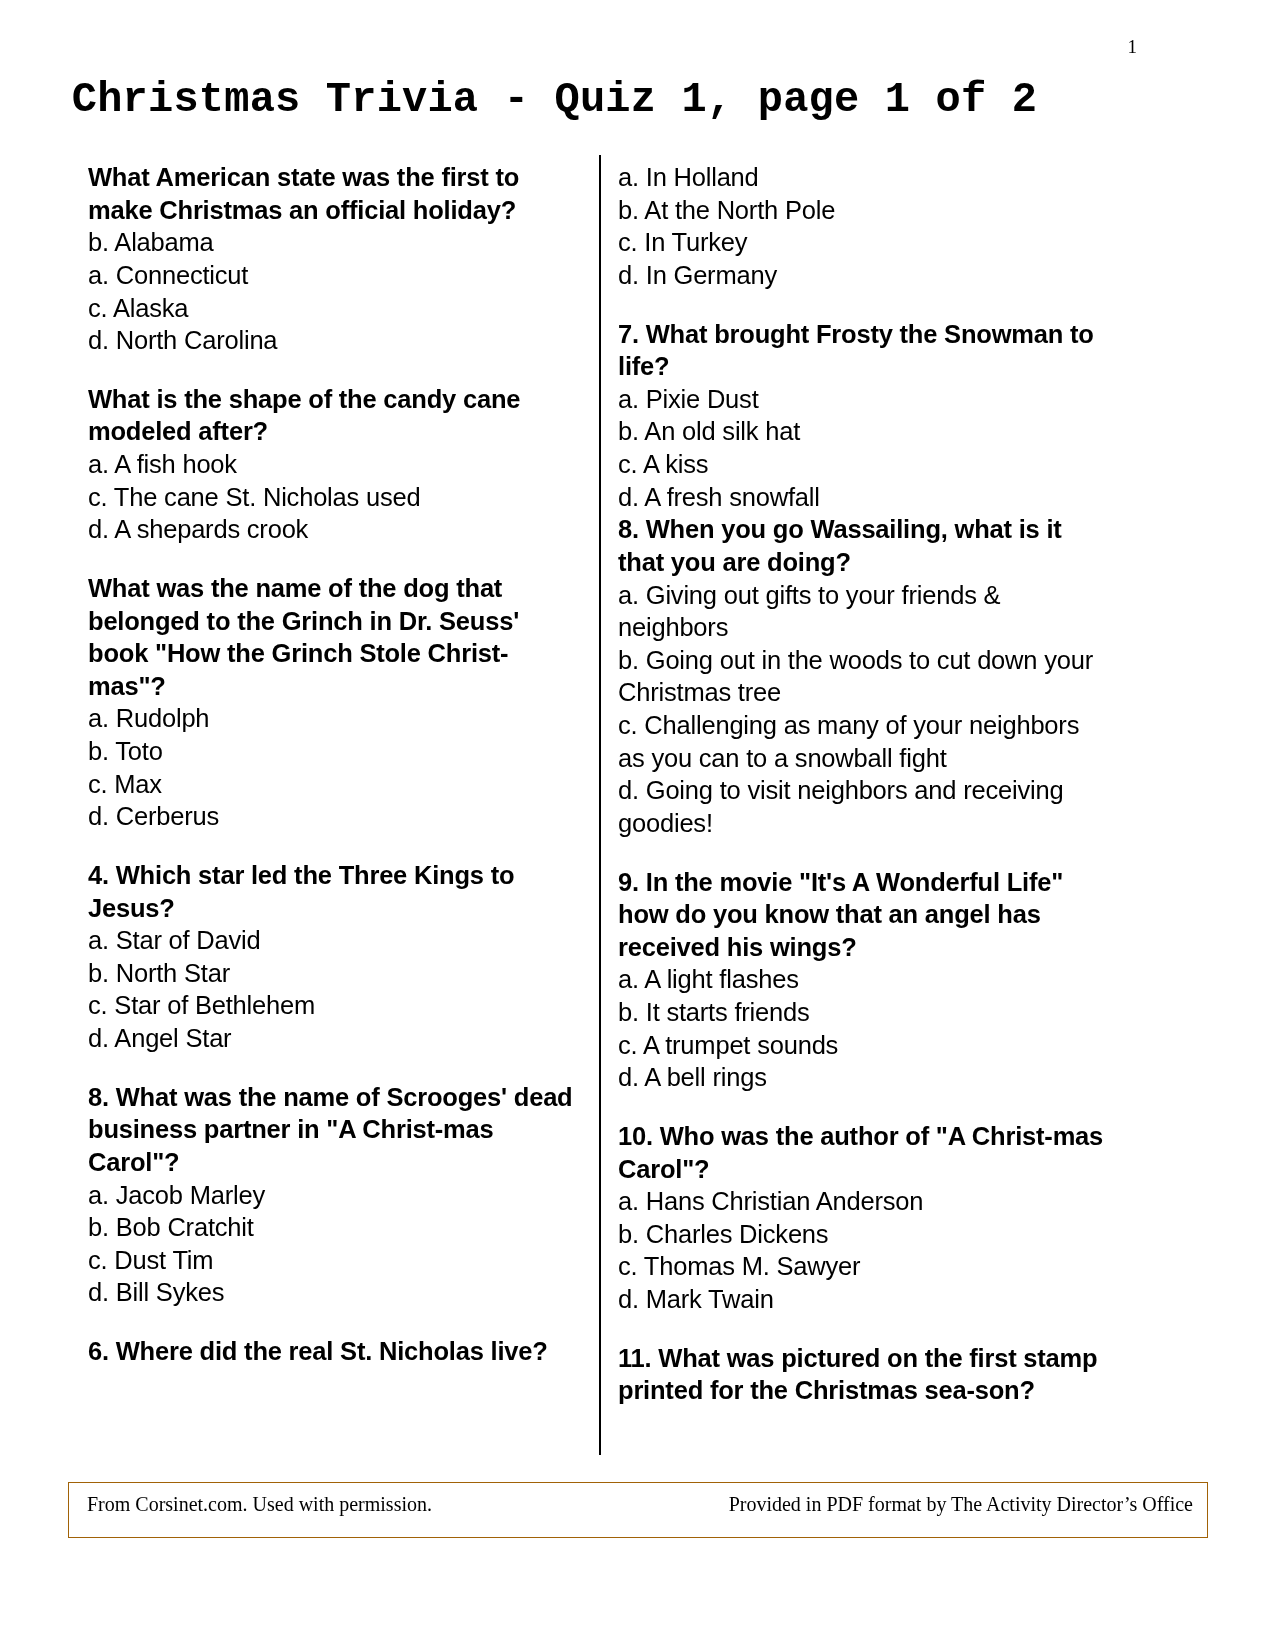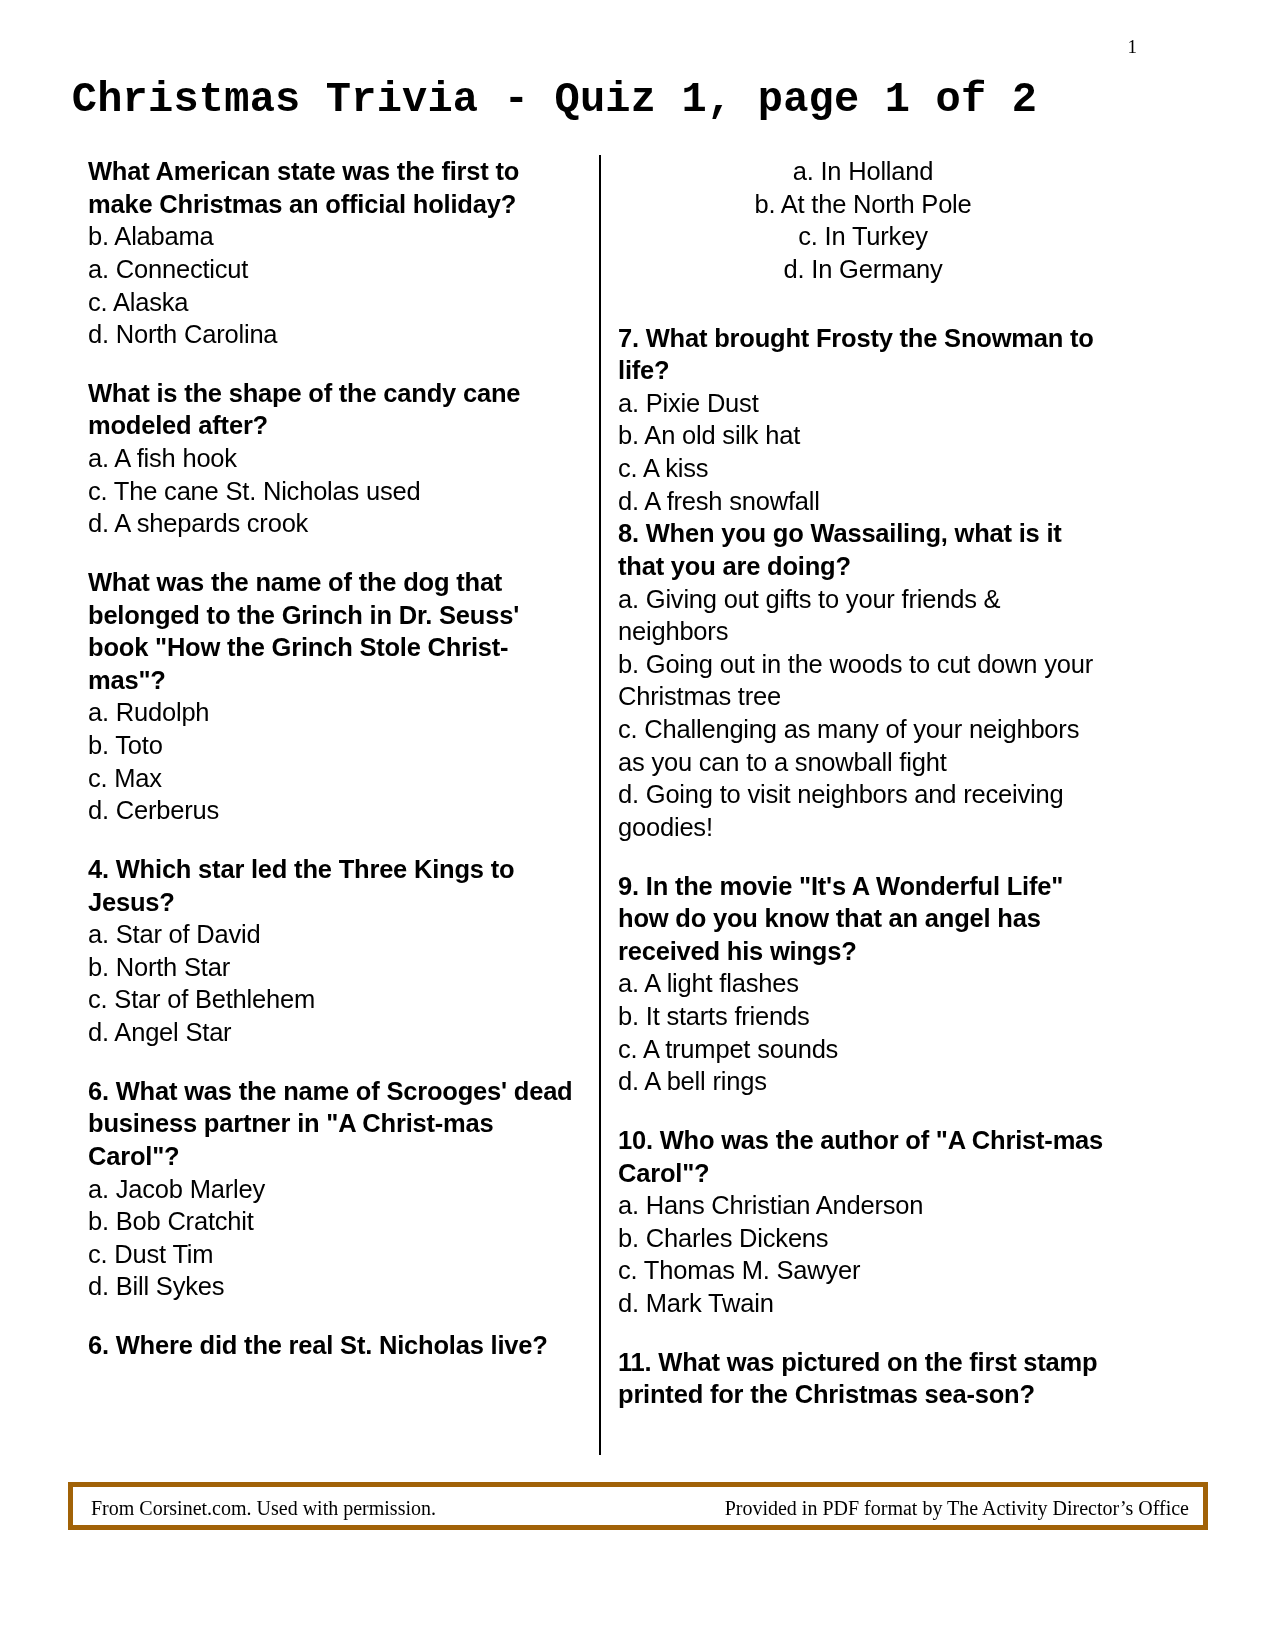--- a/index.html
+++ b/index.html
@@ -42,21 +42,21 @@
   }
   .columns {
     position: absolute;
     top: 155px;
     left: 88px;
     width: 1055px;
     height: 1300px;
   }
   .col {
     position: absolute;
-    top: 0;
+    top: 6px;
     width: 490px;
   }
   .col-left { left: 0; }
   .col-right { left: 530px; }
   .divider {
     position: absolute;
     top: 0;
     left: 511px;
     width: 2px;
     height: 1300px;
@@ -74,30 +74,29 @@
     line-height: 1.28;
     letter-spacing: -0.2px;
   }
   .opt {
     font-size: 25.5px;
     line-height: 1.28;
     letter-spacing: -0.2px;
     font-weight: normal;
   }
   .orphan-opts {
-    margin-bottom: 36px;
-    text-align: center;
+    margin-bottom: 26px;
   }
   .footer-box {
     position: absolute;
     left: 68px;
     top: 1482px;
     width: 1140px;
-    height: 48px;
-    border: 5px solid #a16207;
+    height: 56px;
+    border: 1px solid #a16207;
     box-sizing: border-box;
   }
   .footer-left {
     position: absolute;
     left: 18px;
     top: 10px;
     font-family: "Liberation Serif", serif;
     font-size: 20px;
   }
   .footer-right {
@@ -148,21 +147,21 @@
 
       <div class="q-block">
         <div class="q-text">4. Which star led the Three Kings to Jesus?</div>
         <div class="opt">a. Star of David</div>
         <div class="opt">b. North Star</div>
         <div class="opt">c. Star of Bethlehem</div>
         <div class="opt">d. Angel Star</div>
       </div>
 
       <div class="q-block">
-        <div class="q-text">6. What was the name of Scrooges' dead business partner in "A Christ-mas Carol"?</div>
+        <div class="q-text">8. What was the name of Scrooges' dead business partner in "A Christ-mas Carol"?</div>
         <div class="opt">a. Jacob Marley</div>
         <div class="opt">b. Bob Cratchit</div>
         <div class="opt">c. Dust Tim</div>
         <div class="opt">d. Bill Sykes</div>
       </div>
 
       <div class="q-block tight">
         <div class="q-text">6. Where did the real St. Nicholas live?</div>
       </div>
 

